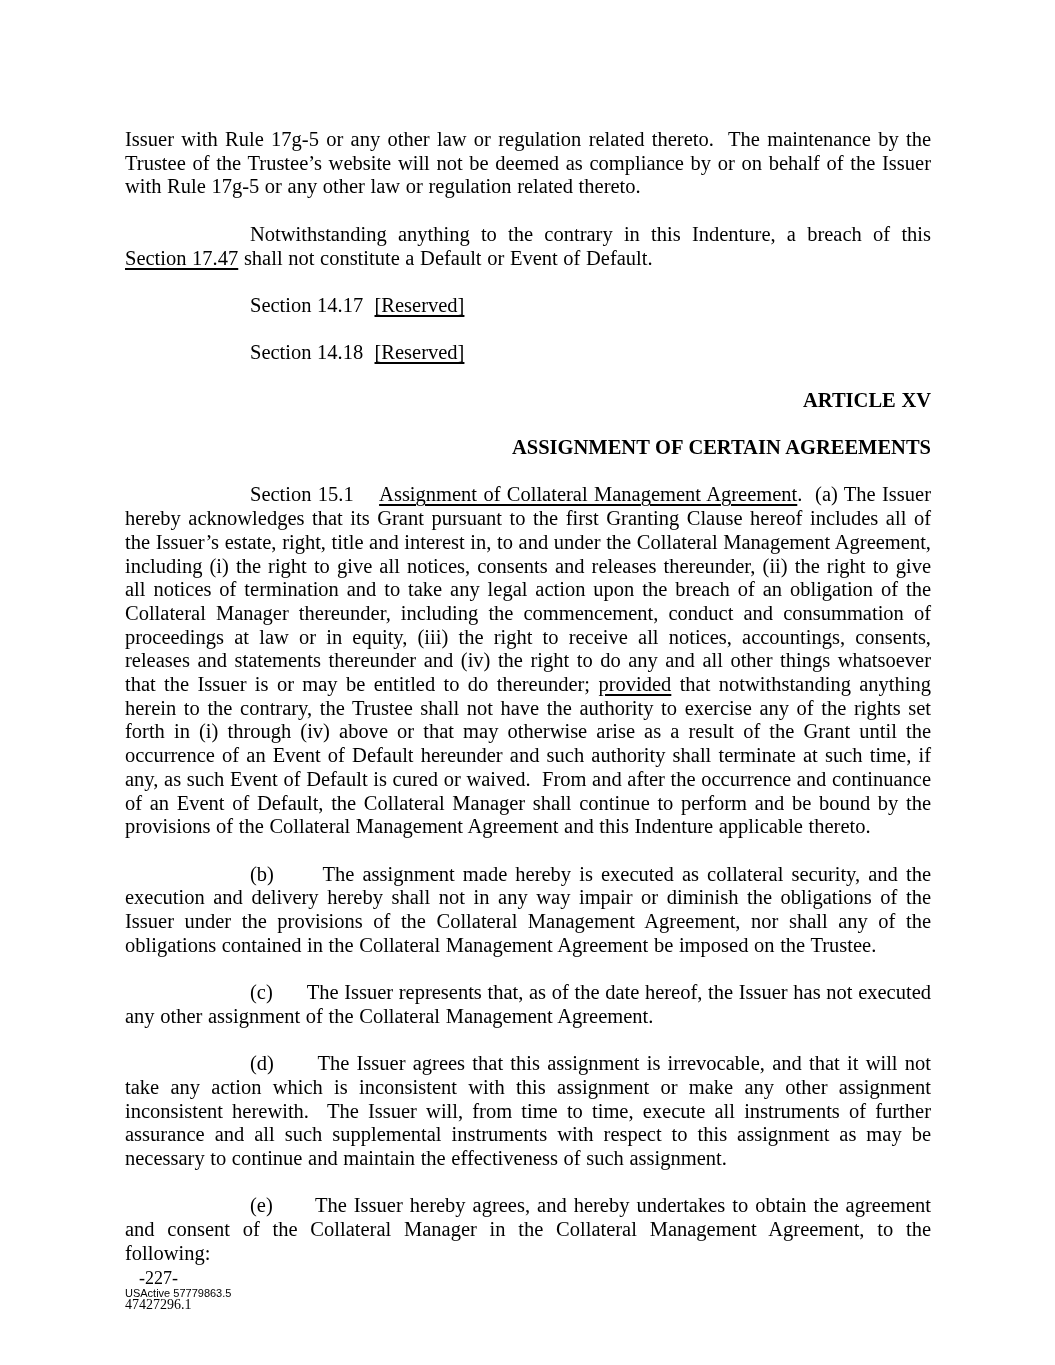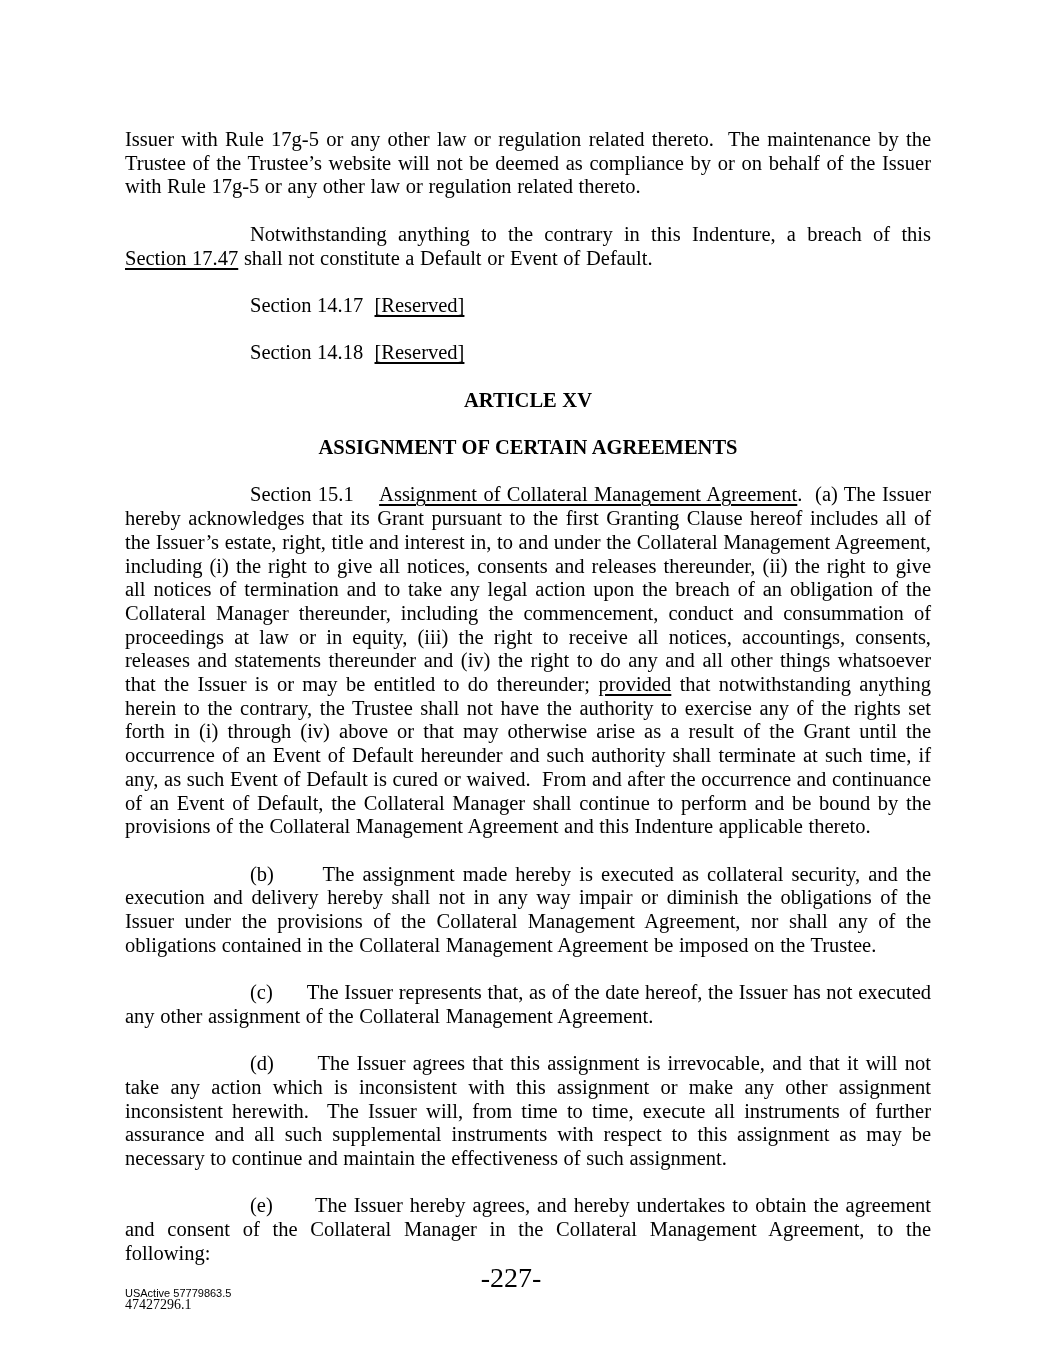--- a/index.html
+++ b/index.html
@@ -21,40 +21,39 @@
     top: 128px;
     width: 806px;
   }
   .block {
     font-size: 20.5px;
     line-height: 23.7px;
     margin: 0 0 23.7px 0;
     word-spacing: 0.5px;
   }
   .block.justify { text-align: justify; }
-  .block.center  { text-align: center; }
+  .block.center  { text-align: right; }
   .block.indent  { text-indent: 125px; }
   .block:last-child { margin-bottom: 12px; }
   .u { text-decoration: underline; text-underline-offset: 3px; }
   .b { font-weight: bold; }
   .footer-docid1 {
     position: absolute;
     left: 125px;
     top: 1284px;
     font-family: "Liberation Sans", "DejaVu Sans", sans-serif;
     font-size: 11px;
     line-height: 19px;
   }
   .footer-page {
     position: absolute;
-    left: 108px;
+    left: 139px;
     top: 1266px;
     width: 806px;
-    text-align: center;
-    font-size: 28px;
+    font-size: 18px;
     line-height: 24px;
   }
   .footer-docid2 {
     position: absolute;
     left: 125px;
     top: 1295px;
     font-family: Liberation Serif, serif;
     font-size: 14px;
     line-height: 19px;
   }

